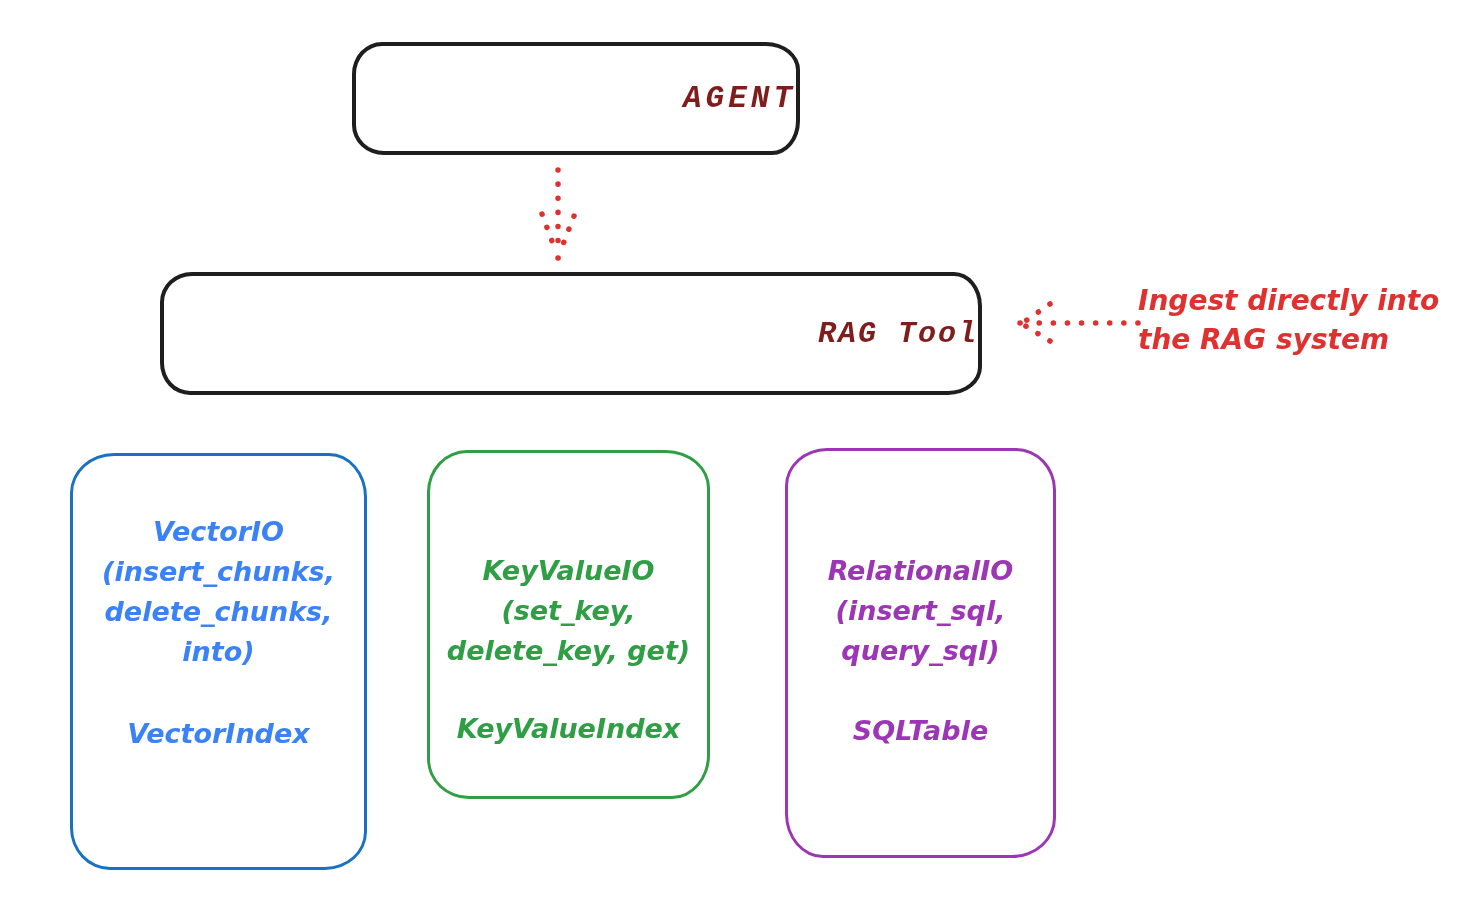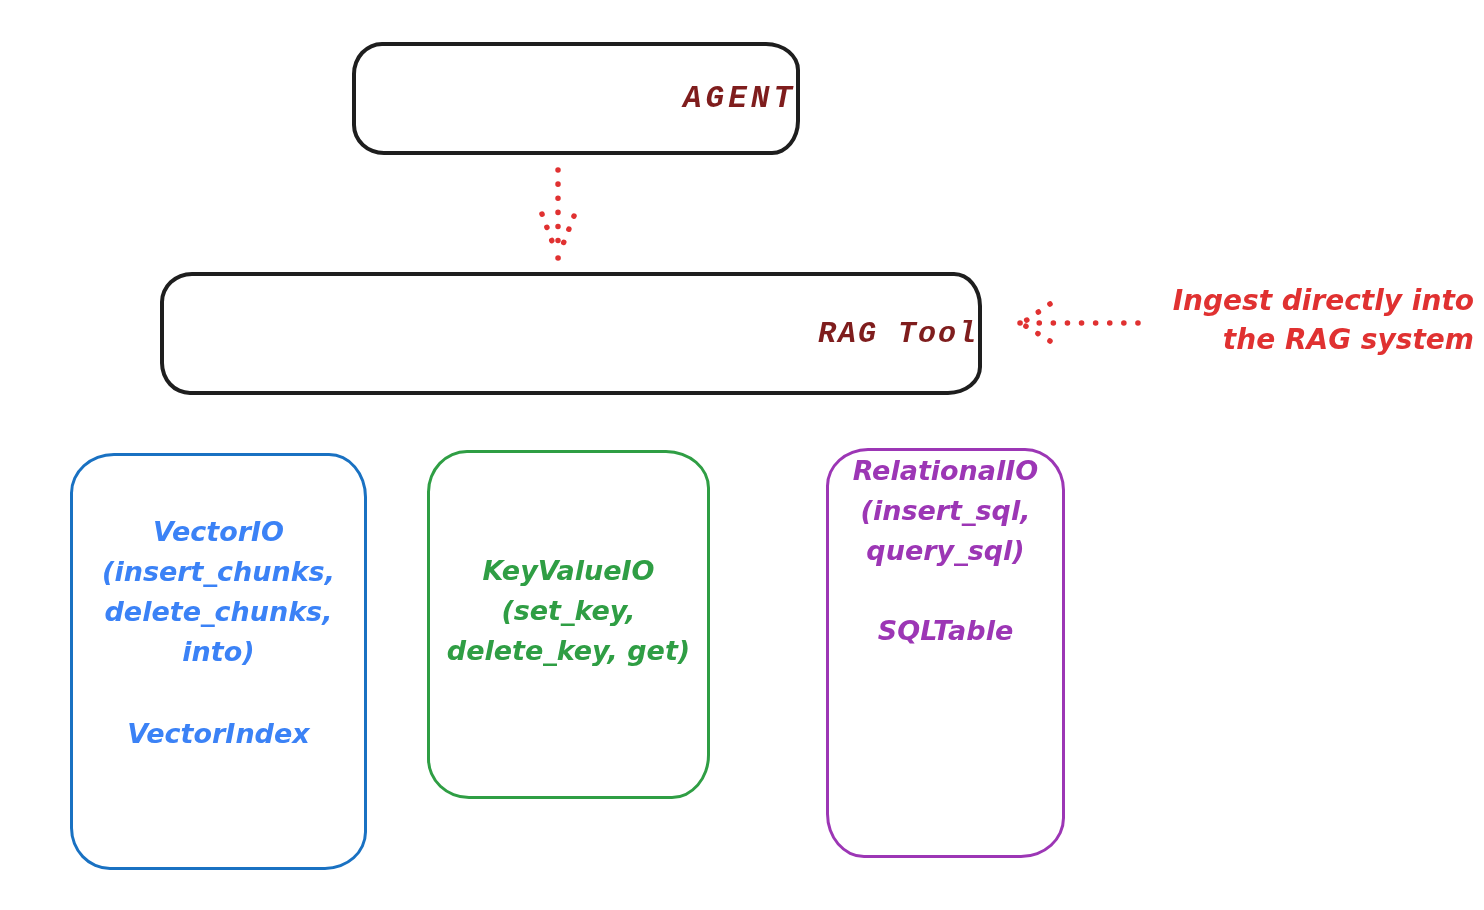--- a/index.html
+++ b/index.html
@@ -75,34 +75,35 @@
   .store-green {
     left: 427px; top: 450px;
     width: 283px; height: 349px;
     border-color: #2f9e44;
     color: #2f9e44;
     border-radius: 40px 44px 38px 42px / 42px 38px 44px 40px;
     padding-top: 98px;
   }
   .store-green .store-index { margin-top: 38px; }
   .store-purple {
-    left: 826px; top: 448px;
-    width: 239px; height: 410px;
+    left: 785px; top: 448px;
+    width: 271px; height: 410px;
     border-color: #9c36b5;
     color: #9c36b5;
     border-radius: 42px 40px 44px 38px / 38px 42px 40px 44px;
+    padding-top: 100px;
   }
   .store-purple .store-index { margin-top: 40px; }
 
   
   .annotation {
     position: absolute;
     left: 1138px; top: 281px;
     width: 336px;
-    text-align: right;
+    text-align: left;
     color: #e03131;
     font-size: 28px;
     font-weight: 700;
     font-style: italic;
     line-height: 39px;
   }
 
   
   .arrows {
     position: absolute;
@@ -154,20 +155,21 @@
     </div>
     <div class="store-index">VectorIndex</div>
   </div>
 
   <div class="store store-green">
     <div class="store-body">
       <div>KeyValueIO</div>
       <div>(set_key,</div>
       <div>delete_key, get)</div>
     </div>
+    <div class="store-index">KeyValueIndex</div>
   </div>
 
   <div class="store store-purple">
     <div class="store-body">
       <div>RelationalIO</div>
       <div>(insert_sql,</div>
       <div>query_sql)</div>
     </div>
     <div class="store-index">SQLTable</div>
   </div>

